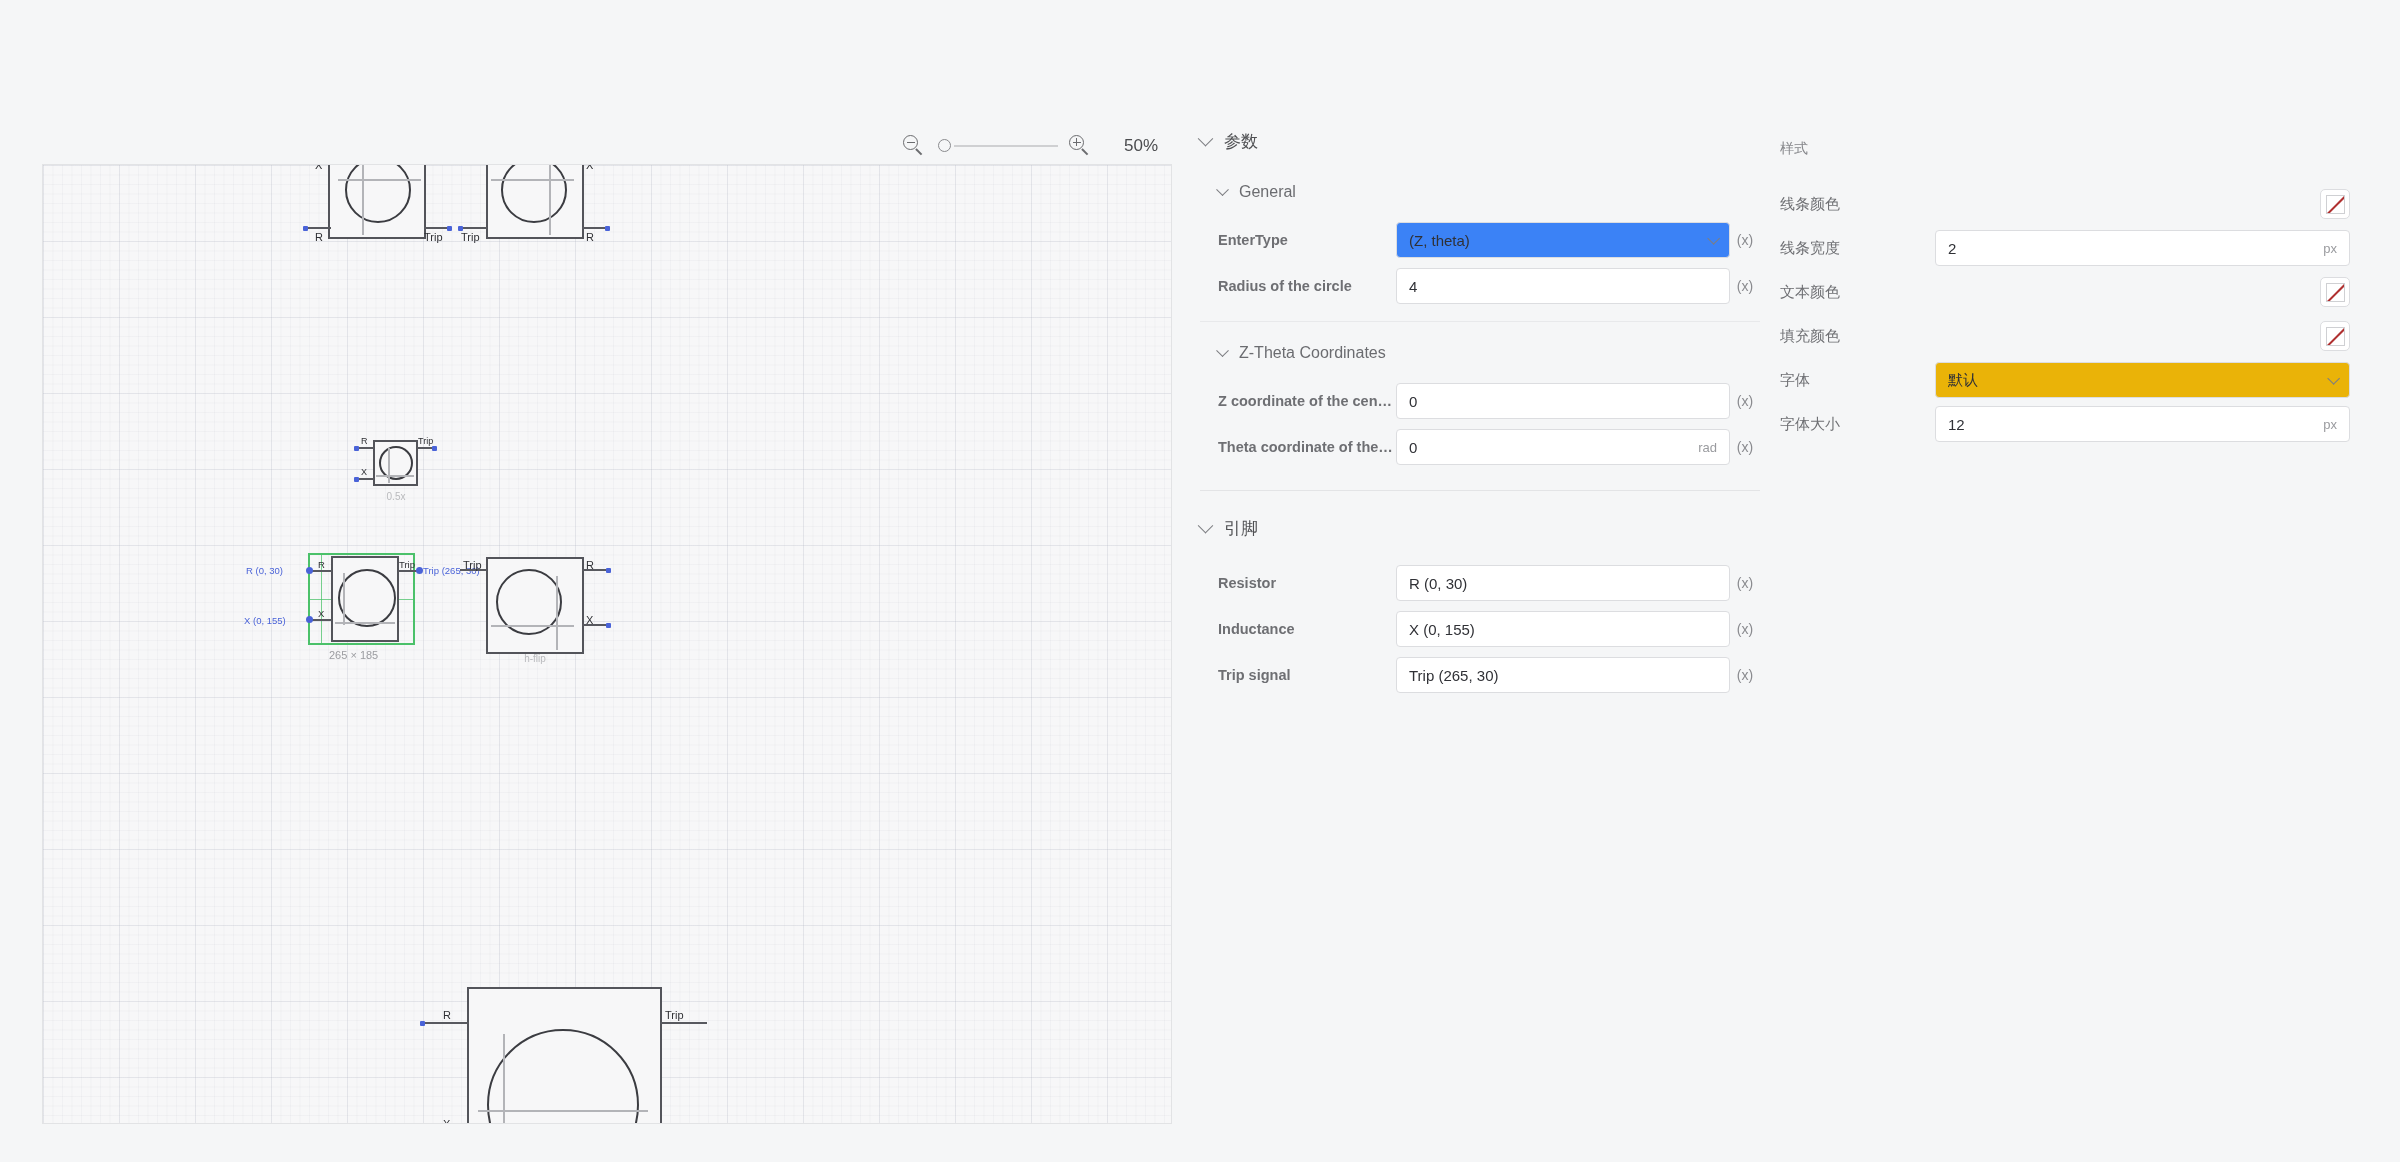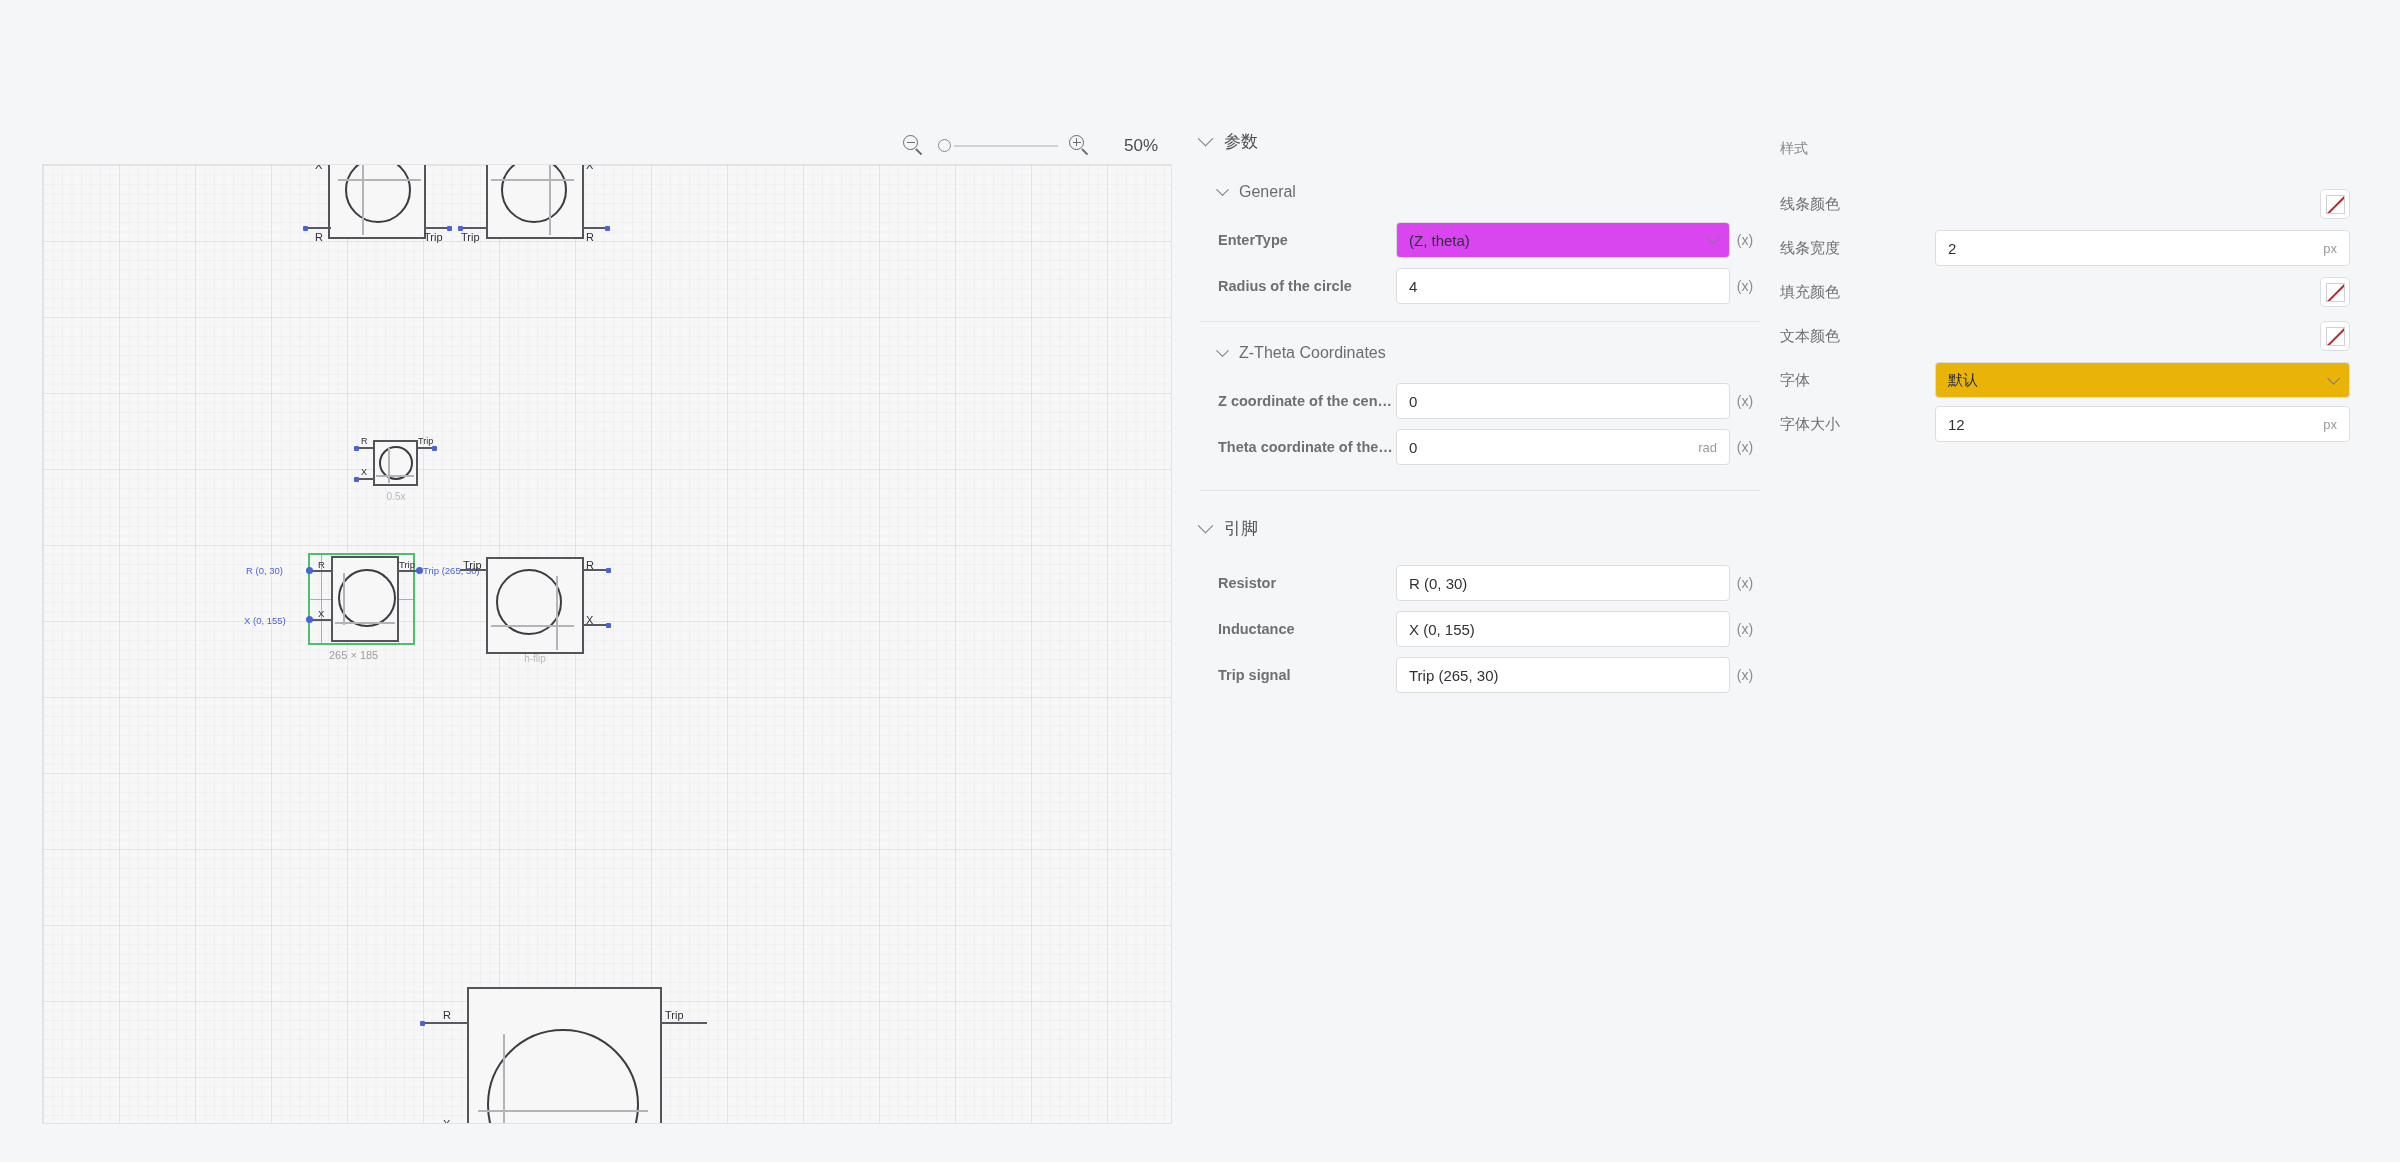--- a/index.html
+++ b/index.html
@@ -113,21 +113,21 @@
   .row { display: flex; align-items: center; height: 42px; margin-bottom: 4px; }
   .row-label {
     width: 196px; padding-left: 18px; font-size: 14.5px; color: #6e6f73;
     overflow: hidden; text-overflow: ellipsis; white-space: nowrap; font-weight: bold;
   }
   .ctrl {
     position: relative; flex: 1; height: 36px; border: 1px solid #dcdde0; border-radius: 4px;
     background: #fff; display: flex; align-items: center; padding: 0 12px;
     font-size: 15px; color: #303136;
   }
-  .ctrl.select { background: #d946ef; }
+  .ctrl.select { background: #3b82f6; }
   .ctrl .unit {
     position: absolute; right: 12px; font-size: 13px; color: #9a9b9f;
   }
   .ctrl .dd-chev {
     position: absolute; right: 13px; width: 9px; height: 9px;
     border-right: 1.6px solid #7d7e82; border-bottom: 1.6px solid #7d7e82;
     transform: rotate(45deg) translateY(-3px);
   }
   .fx { width: 30px; text-align: center; font-size: 14px; color: #8a8b8f; cursor: pointer; }
   .divider { height: 1px; background: #e8e9eb; margin: 14px 0 22px 0; }
@@ -407,33 +407,33 @@
     <div class="srow" data-name="row-line-width">
       <div class="srow-label" data-name="row-label">线条宽度</div>
       <div class="srow-ctrl">
         <div class="sinput" data-name="line-width-input">
           <span data-name="line-width-value">2</span>
           <span class="unit" data-name="unit-label">px</span>
         </div>
       </div>
     </div>
 
+    <div class="srow" data-name="row-text-color">
+      <div class="srow-label" data-name="row-label">文本颜色</div>
+      <div class="srow-ctrl">
+        <div class="color-btn" data-name="text-color-swatch-button">
+          <div class="swatch" data-name="no-color-swatch-icon"></div>
+        </div>
+      </div>
+    </div>
+
     <div class="srow" data-name="row-fill-color">
       <div class="srow-label" data-name="row-label">填充颜色</div>
       <div class="srow-ctrl">
         <div class="color-btn" data-name="fill-color-swatch-button">
-          <div class="swatch" data-name="no-color-swatch-icon"></div>
-        </div>
-      </div>
-    </div>
-
-    <div class="srow" data-name="row-text-color">
-      <div class="srow-label" data-name="row-label">文本颜色</div>
-      <div class="srow-ctrl">
-        <div class="color-btn" data-name="text-color-swatch-button">
           <div class="swatch" data-name="no-color-swatch-icon"></div>
         </div>
       </div>
     </div>
 
     <div class="srow" data-name="row-font">
       <div class="srow-label" data-name="row-label">字体</div>
       <div class="srow-ctrl">
         <div class="sinput select" data-name="font-select">
           <span data-name="font-value">默认</span>

